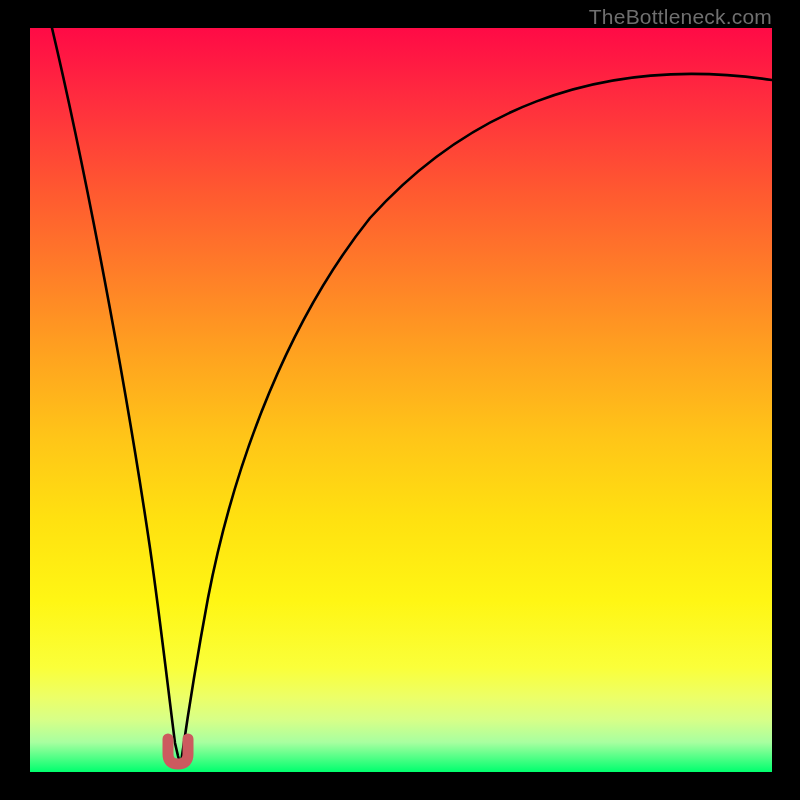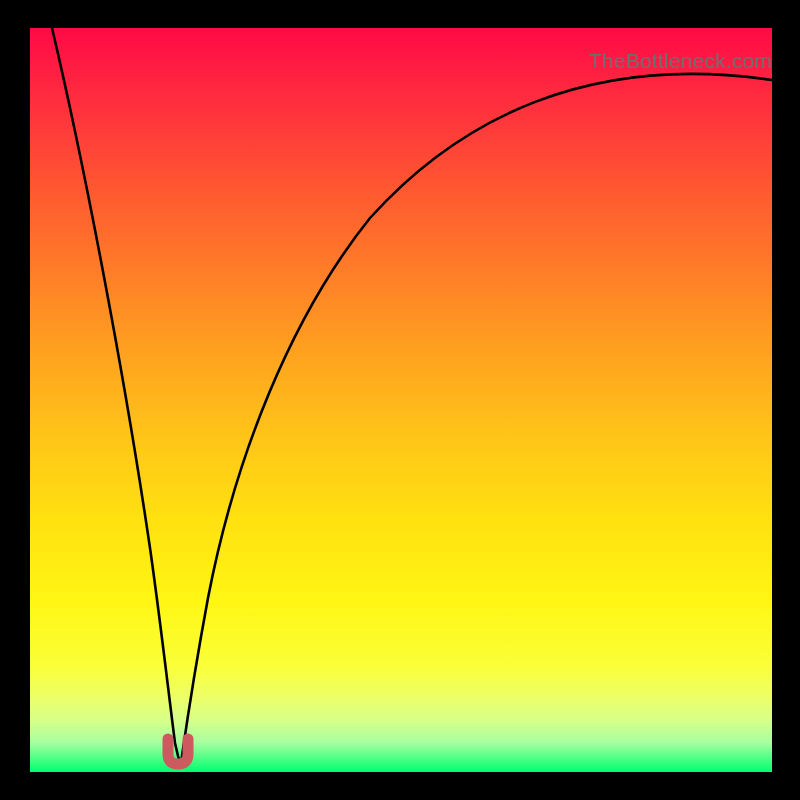--- a/index.html
+++ b/index.html
@@ -52,21 +52,20 @@
   }
   .watermark {
     position: absolute;
     top: 5px;
     right: 28px;
     color: #6f6f6f;
     font-size: 21px;
     letter-spacing: 0.2px;
     font-weight: 500;
     user-select: none;
-    margin-top: 44px;
   }
 </style>
 </head>
 <body>
 
 <div class="frame">
 
   <div class="plot-area">
     <div class="gradient-bg"></div>
 

